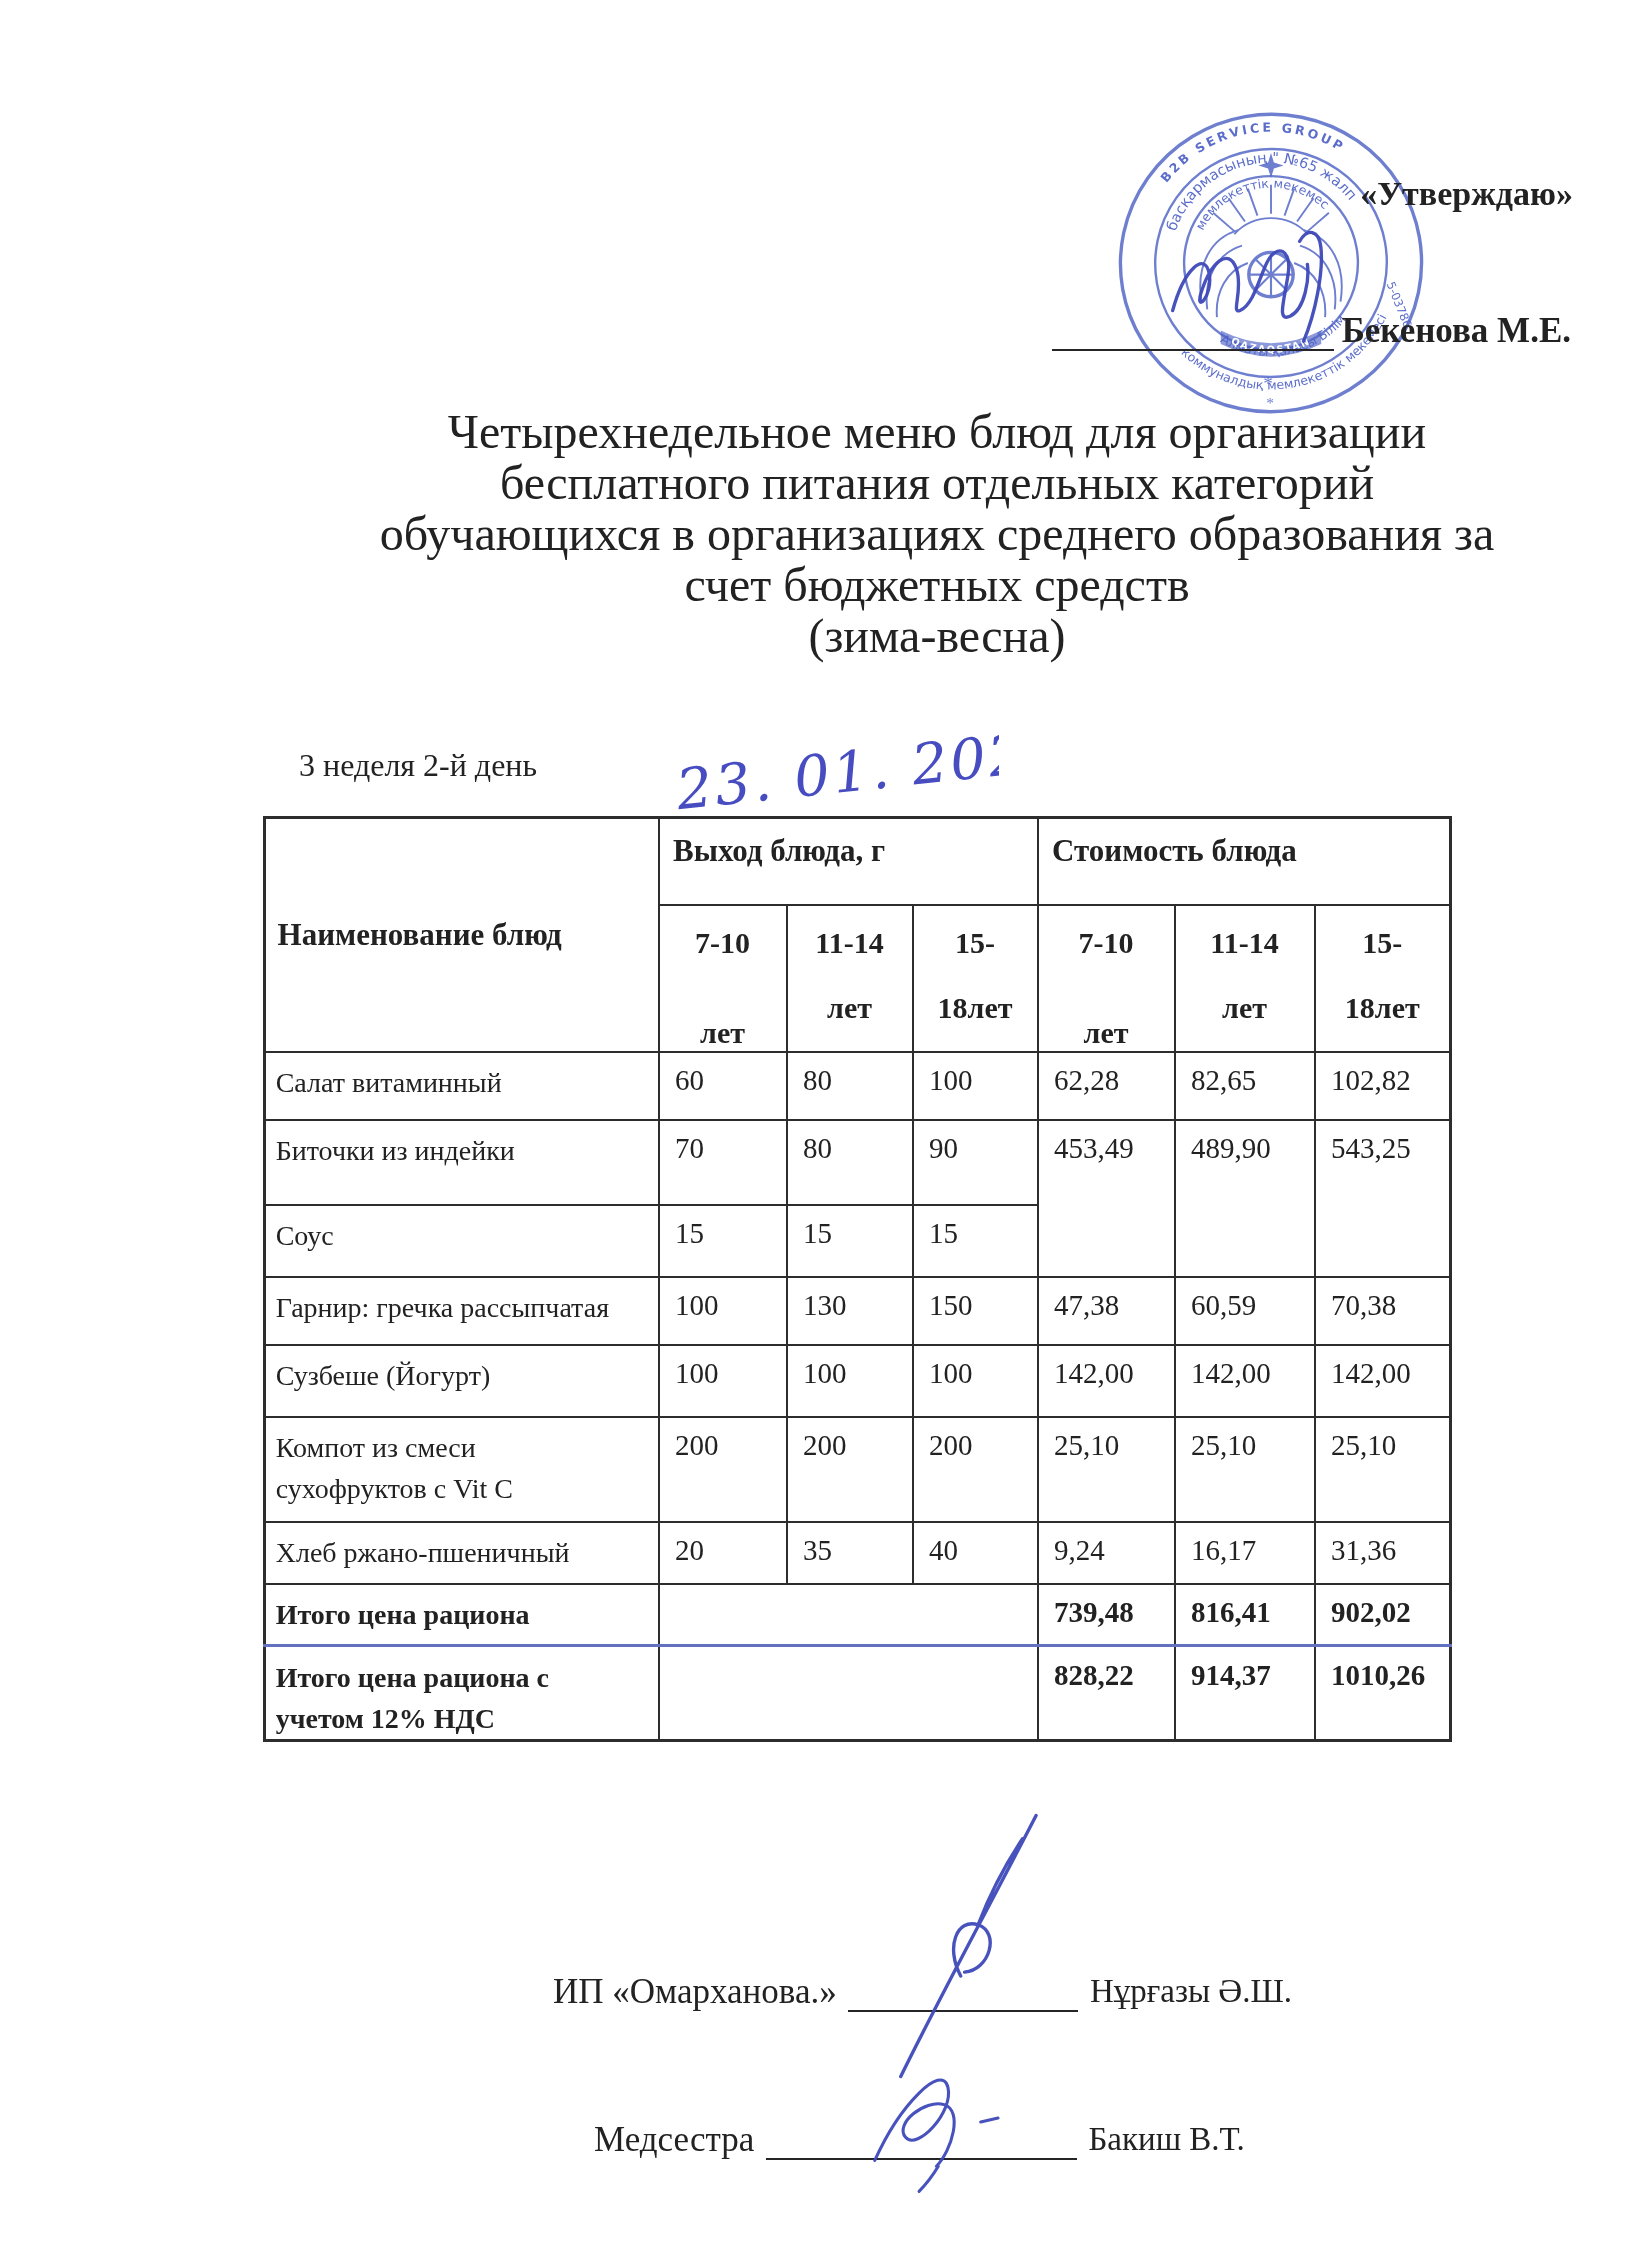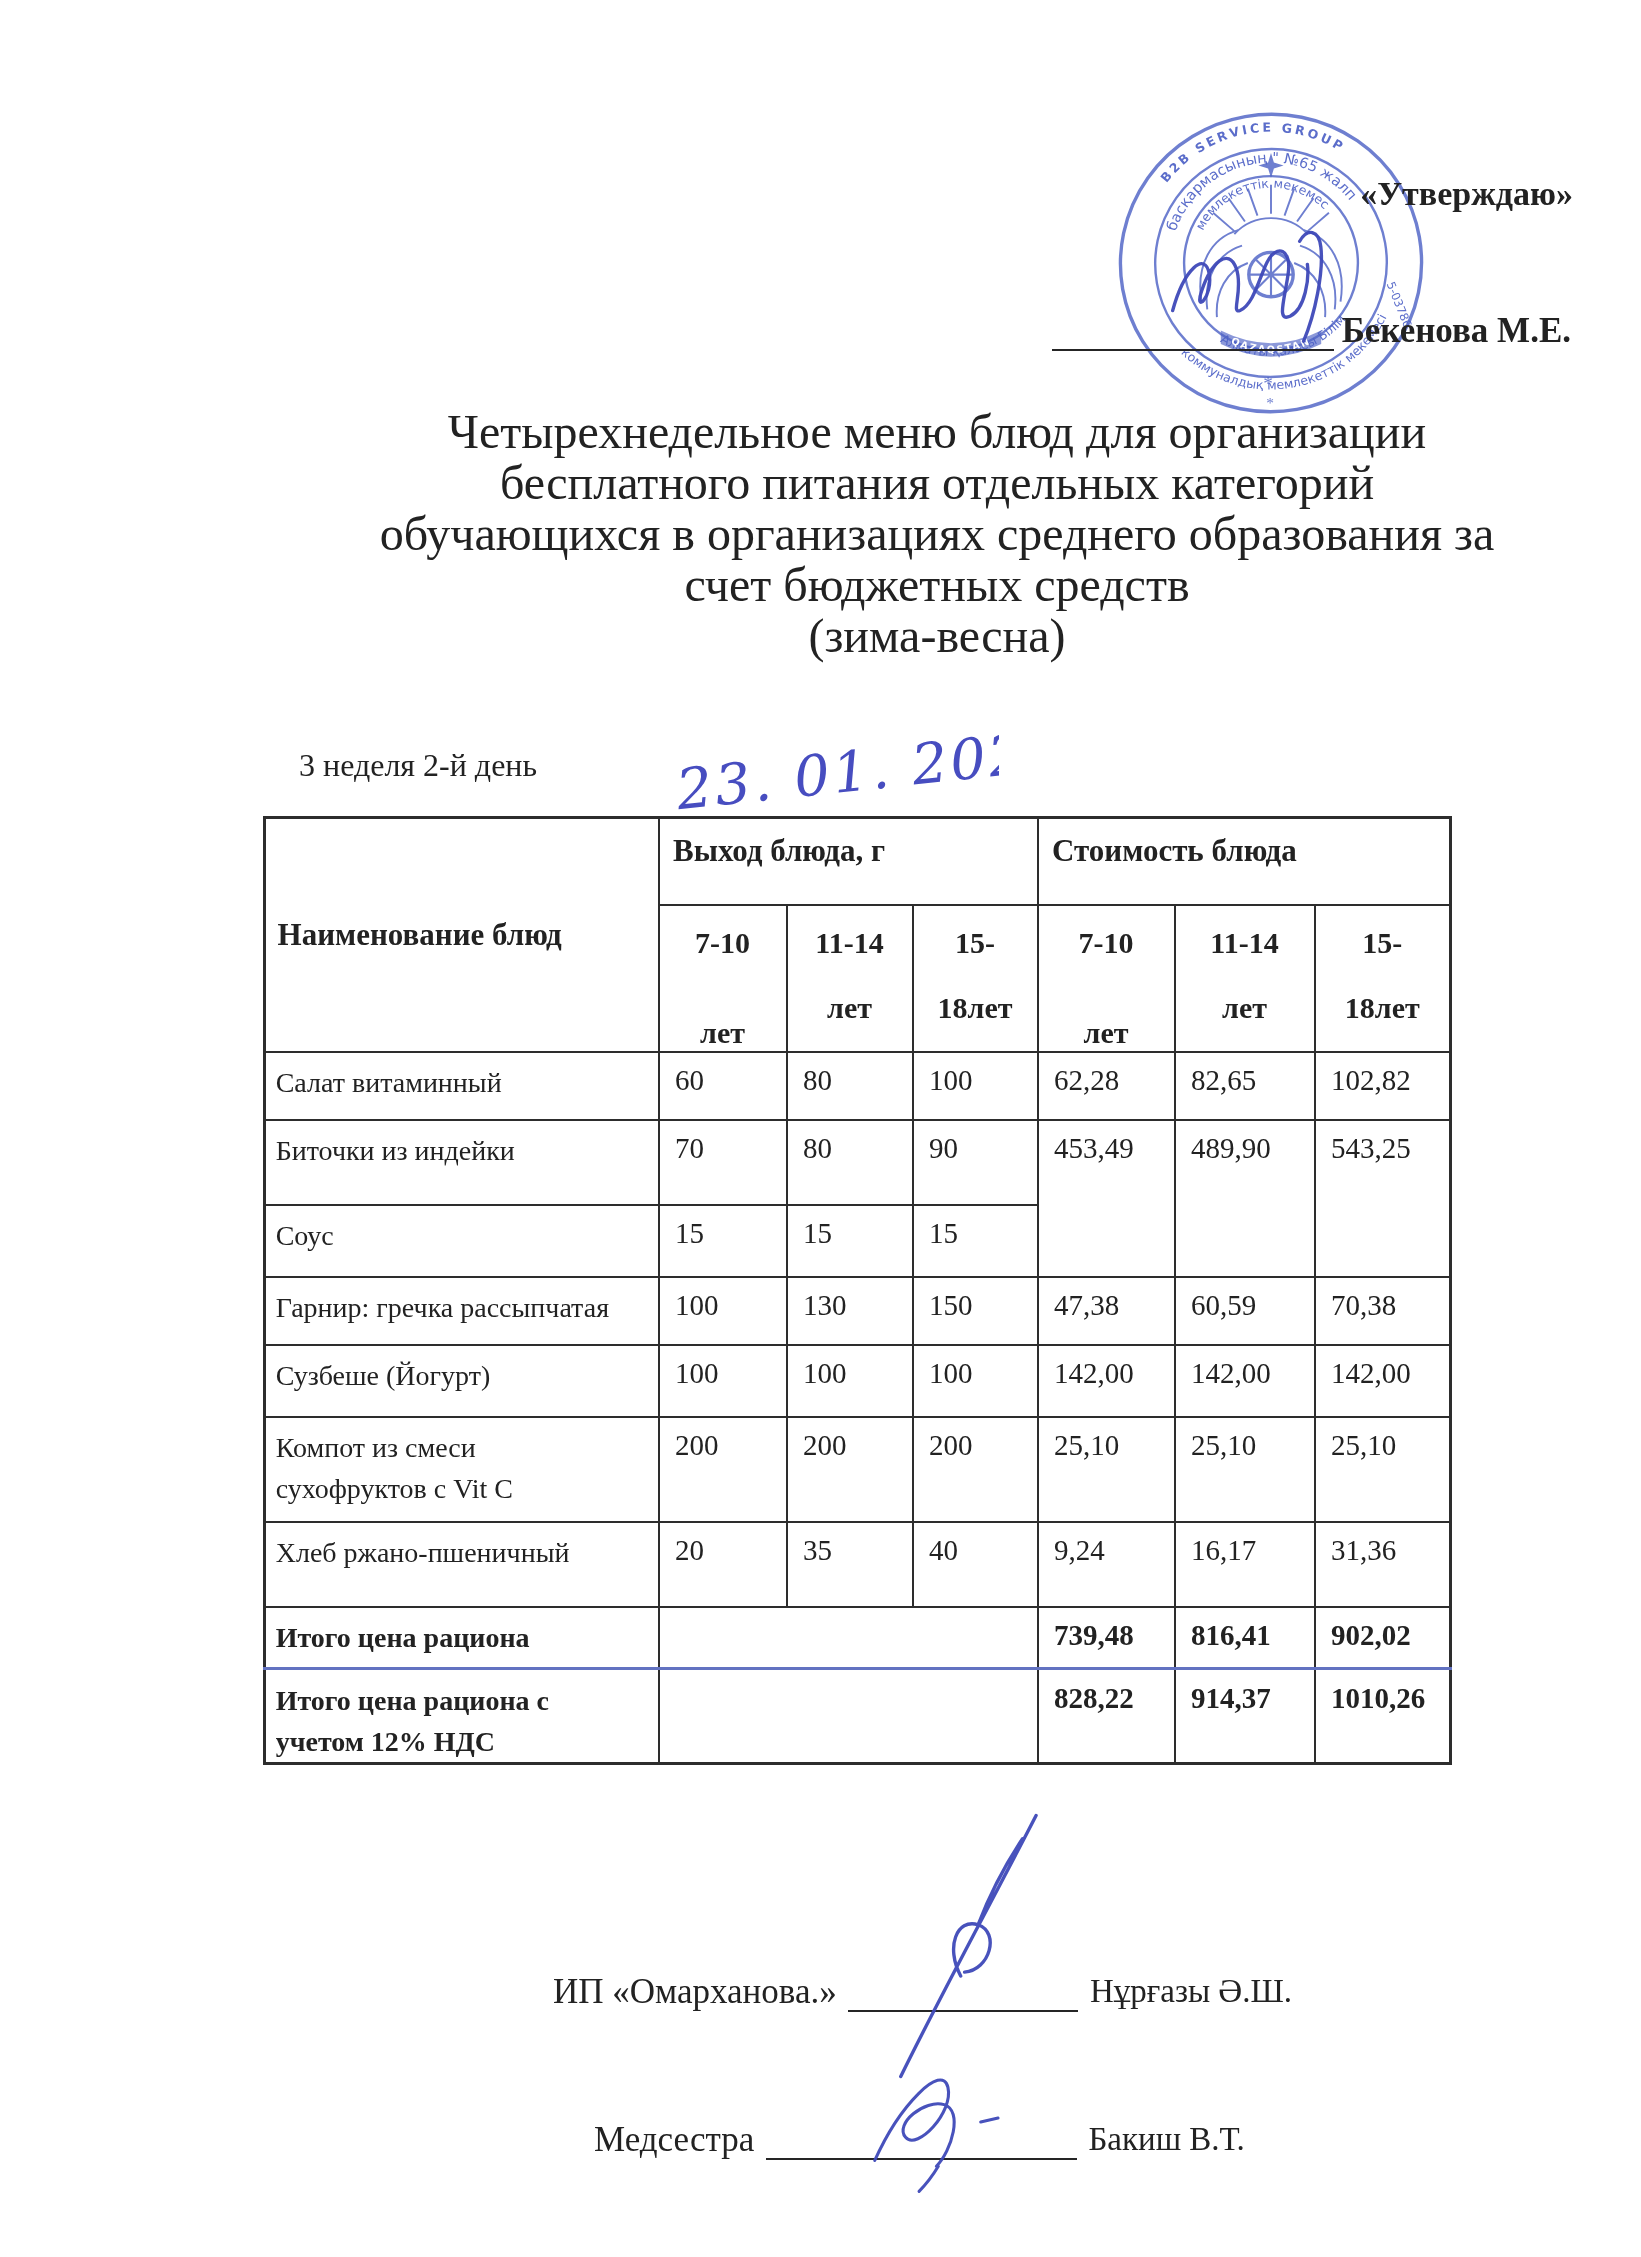--- a/index.html
+++ b/index.html
@@ -25,21 +25,21 @@
   .title{position:absolute;top:406px;left:261px;width:1352px;text-align:center;
          font-weight:400;font-size:48px;line-height:51px;}
   .week{position:absolute;top:732px;left:299px;font-size:32px;margin-top:15px;}
 
   
   .menu{position:absolute;left:263px;top:816px;width:1186px;border-collapse:collapse;
         table-layout:fixed;border:3.9px solid #2d2d2d;}
   .menu td{border:2.9px solid #2d2d2d;vertical-align:top;overflow:hidden;}
   .hA{height:87px}.hB{height:145px}
   .r0{height:68px}.r1{height:85px}.r2{height:72px}.r3{height:68px}
-  .r4{height:72px}.r5{height:105px}.r6{height:85px}.t1{height:62px}.t2{height:69px}
+  .r4{height:72px}.r5{height:105px}.r6{height:62px}.t1{height:62px}.t2{height:69px}
   .nameHead{vertical-align:middle !important;font-weight:700;font-size:31px;padding-left:11.6px;}
   .ghead{font-weight:700;font-size:31px;padding:13.5px 0 0 13.5px;}
   .agehead{font-weight:700;font-size:30px;text-align:center;padding-top:20px;}
   .agehead span{display:block;}
   .gap-lg{margin-top:56px;}
   .gap-sm{margin-top:31px;}
   .name{font-size:28px;padding:9.7px 5.8px 0 9.7px;line-height:41px;}
   .num{font-size:29px;padding:11.6px 3.9px 0 15.4px;}
   .bold{font-weight:700;}
   .blue-top td{border-top:3.9px solid #6272c1;}

